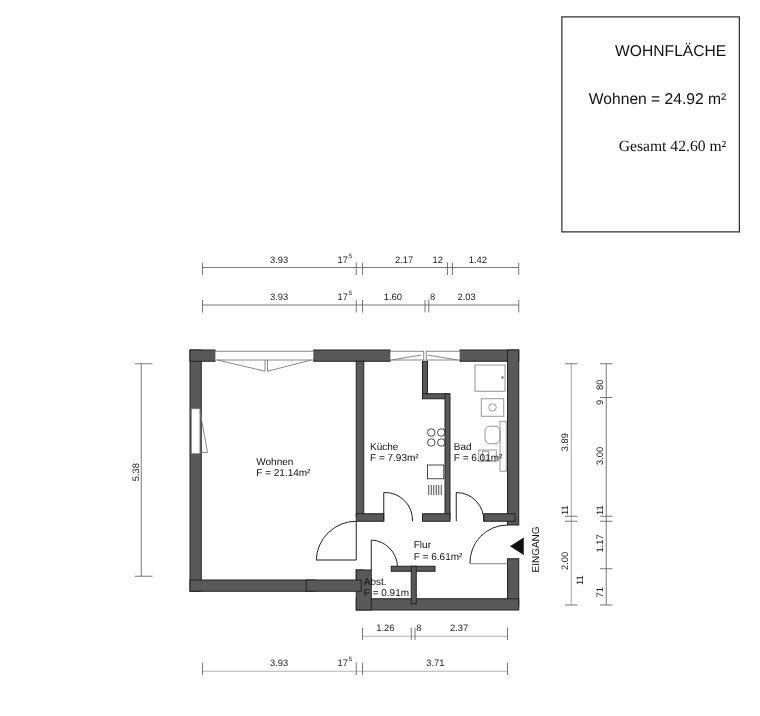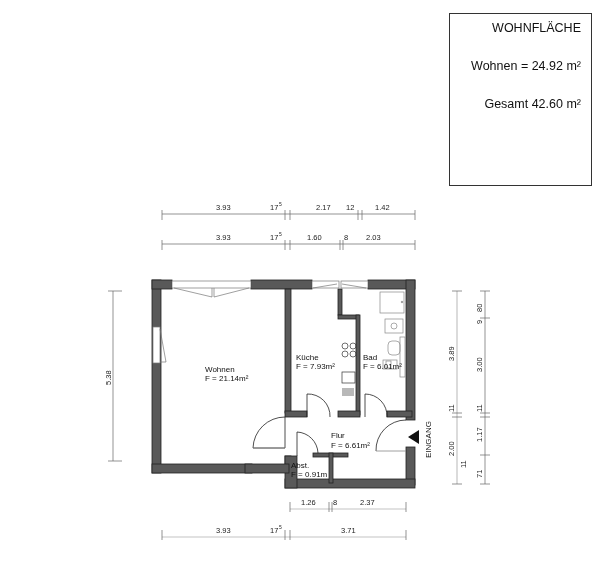--- a/index.html
+++ b/index.html
@@ -1,19 +1,19 @@
 <!DOCTYPE html>
 <html><head>
 <meta charset="utf-8">
 <style>
   html, body { margin:0; padding:0; background:#ffffff; }
   body { width:608px; height:573px; position:relative; overflow:hidden; font-family:"Liberation Sans", sans-serif; color:#111; }
-  .legend-box { position:absolute; left:449px; top:13px; width:143px; height:173px; border:1.5px solid #333; box-sizing:border-box; text-align:right; padding:5px 10px 0 0; font-size:12.5px; line-height:19px; }
+  .legend-box { position:absolute; left:449px; top:13px; width:143px; height:173px; border:1.5px solid #333; box-sizing:border-box; text-align:right; padding:18px 10px 0 0; font-size:12.5px; line-height:19px; }
   .legend-box .title { margin-bottom:19px; }
-  .legend-box .total { margin-top:19px; }
+  .legend-box .total { margin-top:19px;font-family:Liberation Serif, serif; }
   svg.plan { position:absolute; left:0; top:0; }
   .lbl { font-family:"Liberation Sans", sans-serif; font-size:8px; fill:#111; }
   .dim { font-family:"Liberation Sans", sans-serif; font-size:7.5px; fill:#222; }
   .sup { font-size:5px; }
   .eingang { font-family:"Liberation Sans", sans-serif; font-size:8px; fill:#111; }
 </style>
 </head>
 <body>
 
 <div class="legend-box">

